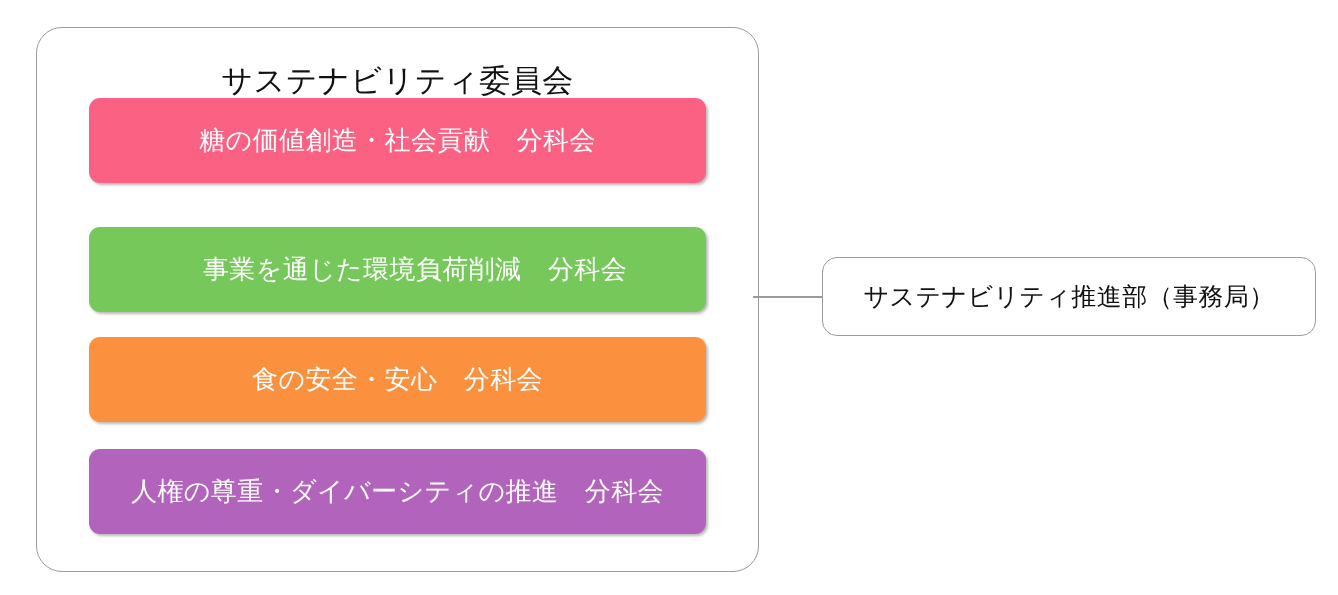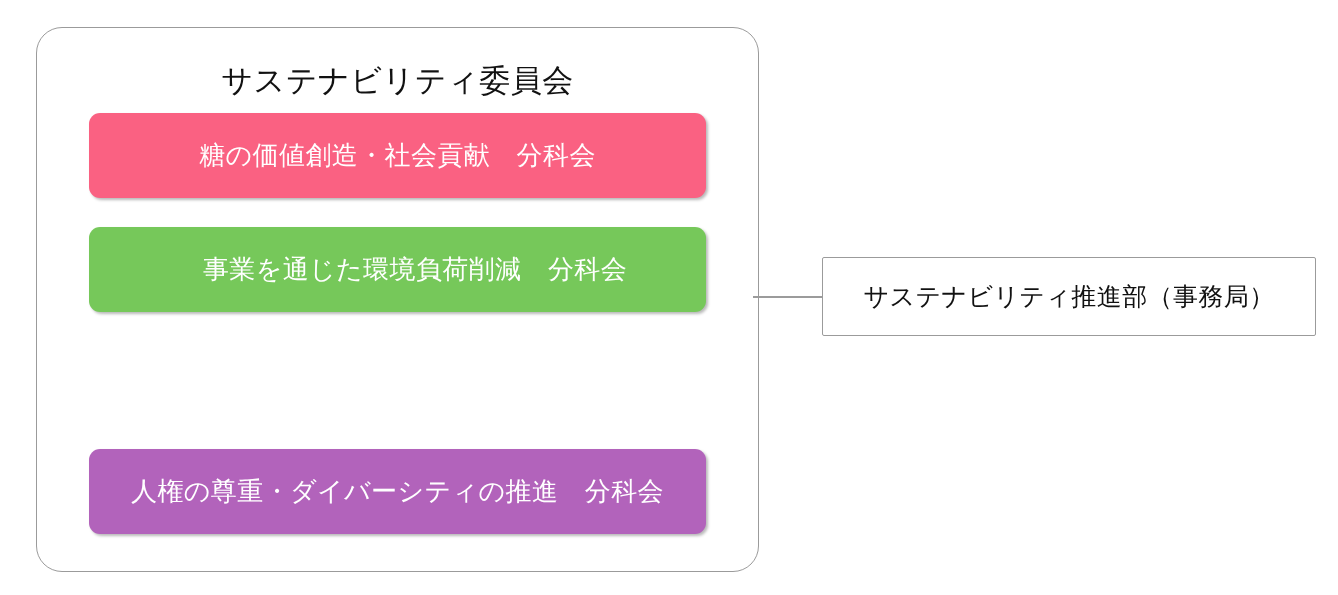--- a/index.html
+++ b/index.html
@@ -52,35 +52,35 @@
     display: flex;
     align-items: center;
     justify-content: center;
     color: #ffffff;
     font-size: 26px;
     letter-spacing: 0.4px;
     white-space: nowrap;
     box-shadow: 2px 2px 3px rgba(0, 0, 0, 0.28);
   }
 
-  #sub-0 { top: 85px; }
+  #sub-0 { top: 70px; }
   #sub-1 { top: 199px; padding-left: 35px; }
   #sub-2 { top: 309px; }
   #sub-3 { top: 421px; align-items: center; }
 
   
   #secretariat-box {
     position: absolute;
     left: 822px;
     top: 257px;
     width: 494px;
     height: 79px;
     box-sizing: border-box;
     border: 1.5px solid #9b9b9b;
-    border-radius: 2px;
+    border-radius: 15px;
     background: #ffffff;
     display: flex;
     align-items: center;
     justify-content: center;
   }
 
   #secretariat-label {
     font-size: 25px;
     color: #111111;
     letter-spacing: 0.4px;
@@ -107,20 +107,23 @@
     <div id="committee-title">サステナビリティ委員会</div>
 
     <div class="subcommittee" id="sub-0" style="background-color: rgb(250, 97, 130); color: rgb(255, 255, 255);">
       <span>糖の価値創造・社会貢献　分科会</span>
     </div>
 
     <div class="subcommittee" id="sub-1" style="background-color: rgb(118, 200, 90); color: rgb(255, 255, 255);">
       <span>事業を通じた環境負荷削減　分科会</span>
     </div>
 
+    <div class="subcommittee" id="sub-2" style="background-color: rgb(251, 145, 63); color: rgb(255, 255, 255);">
+      <span>食の安全・安心　分科会</span>
+    </div>
 
     <div class="subcommittee" id="sub-3" style="background-color: rgb(178, 99, 187); color: rgb(255, 255, 255);">
       <span>人権の尊重・ダイバーシティの推進　分科会</span>
     </div>
 
   </div>
 
   <div id="connector-line" style="background-color: rgb(155, 155, 155);"></div>
 
   <div id="secretariat-box" style="border-color: rgb(155, 155, 155);">

